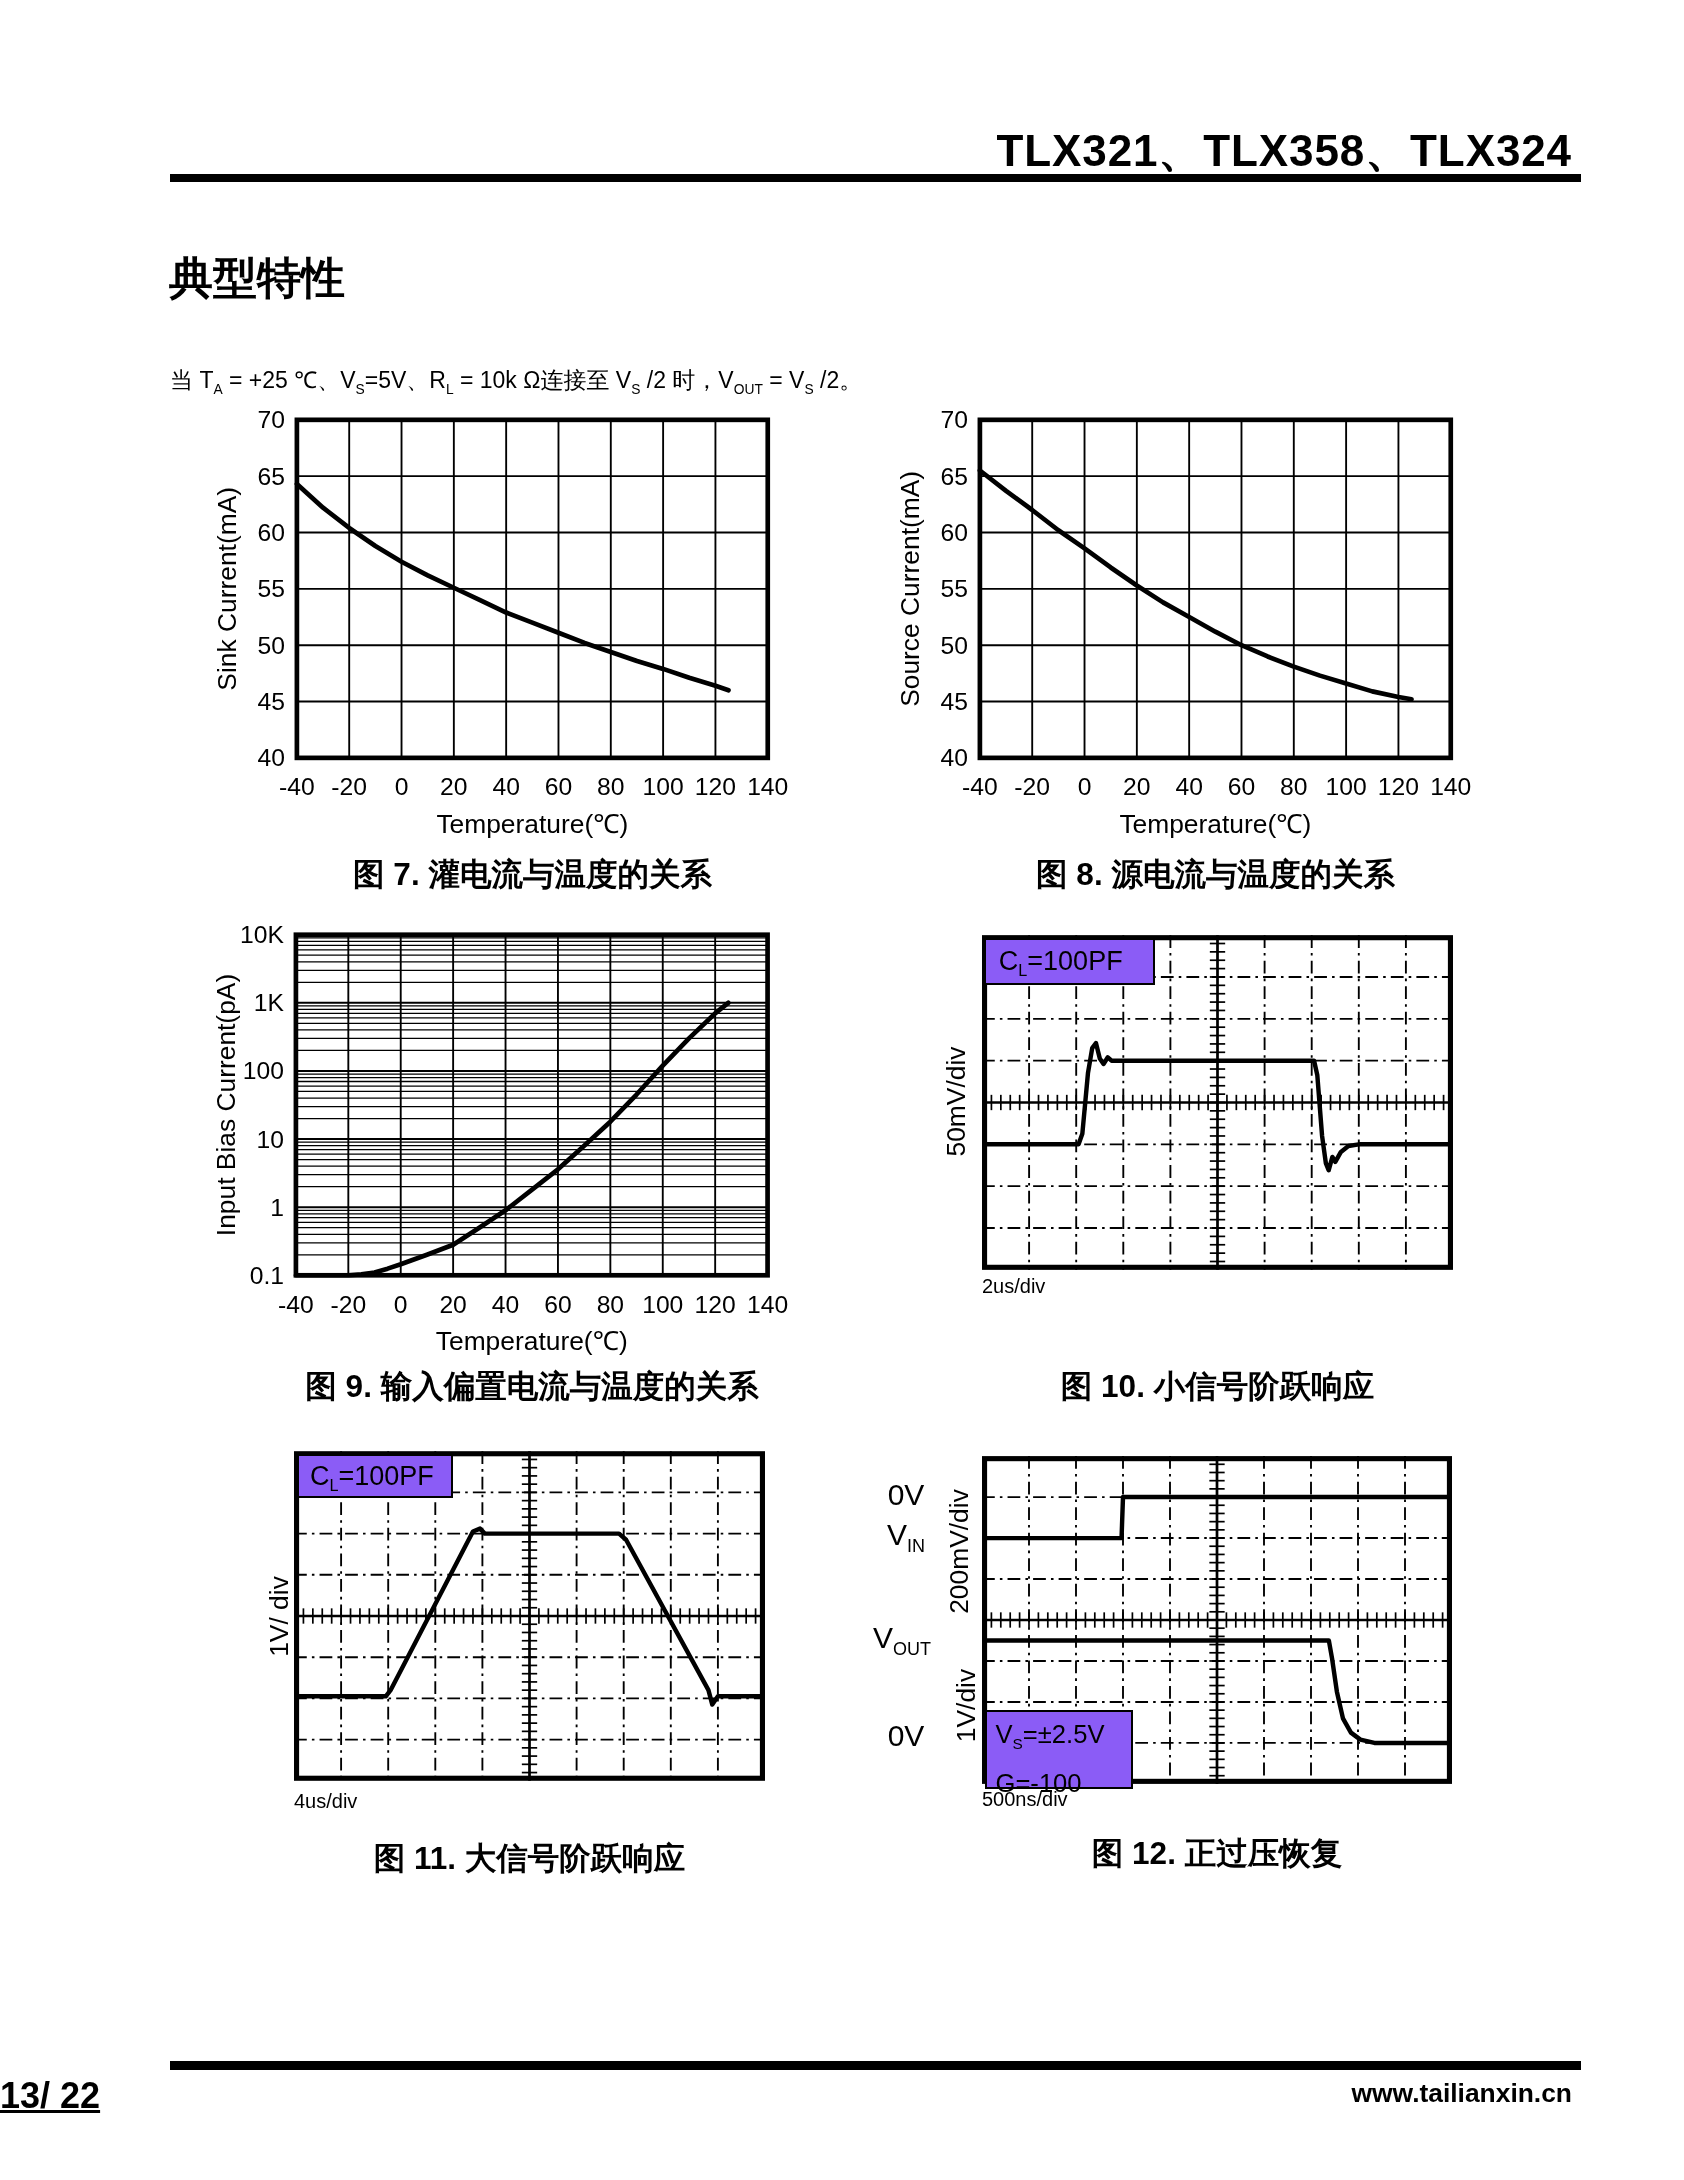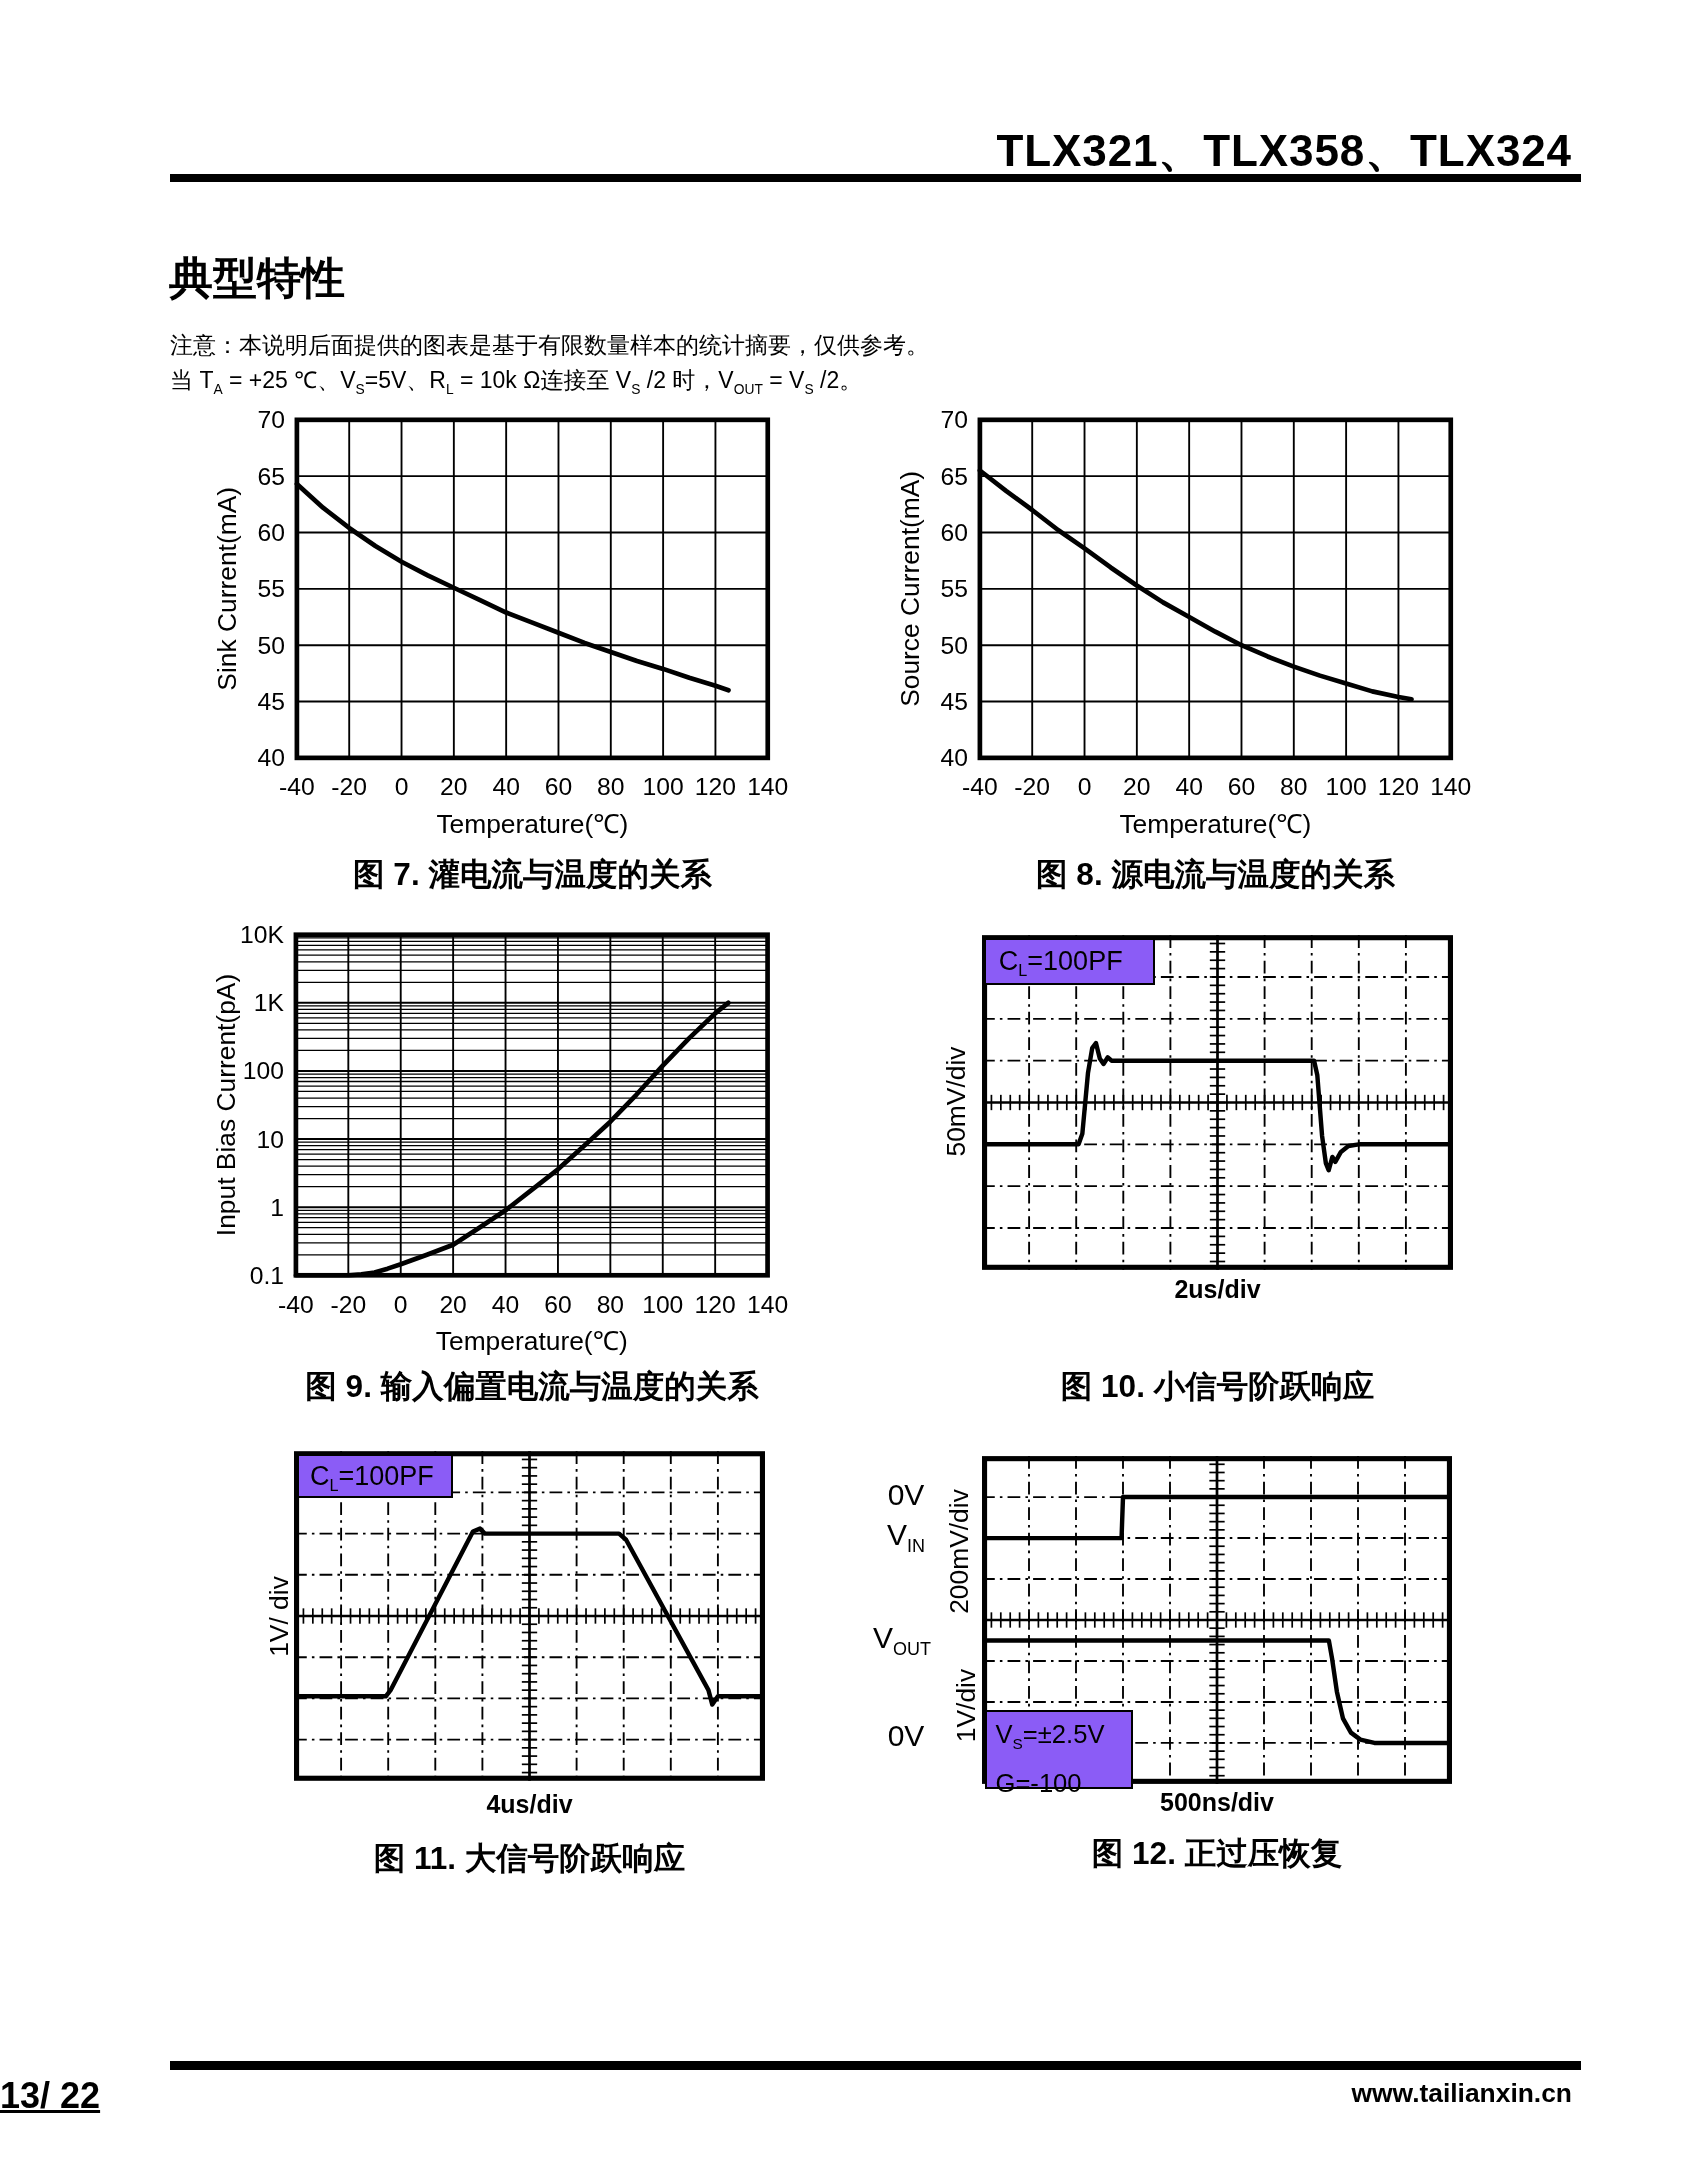--- a/index.html
+++ b/index.html
@@ -10,40 +10,39 @@
   .hdr-rule{top:174px;left:170px;width:1411px;height:7.7px;background:#000;}
   .sec-title{top:249px;left:169px;font-size:44px;font-weight:900;margin:0;}
   .note{left:170px;font-size:23px;}
   .n1{top:330px;}
   .n2{top:363px;}
   sub{font-size:60%;}
   svg.chart{position:absolute;font-family:inherit;}
   .caption{position:absolute;text-align:center;font-weight:700;font-size:31.5px;white-space:nowrap;}
   .rot{position:absolute;width:256px;text-align:center;transform:rotate(-90deg);
        font-size:26.4px;white-space:nowrap;}
-  .divlbl{position:absolute;text-align:center;font-size:25px;font-weight:bold;}
+  .divlbl{position:absolute;font-size:20px;}
   .ann{position:absolute;background:#8b5cf6;border:2.6px solid #000;font-size:27px;z-index:3;}
   .ann1{left:984px;top:938px;width:154px;height:43px;line-height:43px;padding-left:12.8px;}
   .ann2{left:297px;top:1454px;width:141px;height:40px;line-height:40px;padding-left:11px;}
   .ann3{left:985px;top:1710px;width:135px;height:72px;font-size:25.6px;line-height:39px;padding:3.4px 0 0 8.5px;}
   .slbl{position:absolute;font-size:30px;width:94px;text-align:center;white-space:nowrap;}
   .f-rule{top:2061px;left:170px;width:1411px;height:8.5px;background:#000;}
   .f-page{top:2075px;left:0;width:1601px;text-align:left;font-weight:700;font-size:36px;text-decoration:underline;}
   .f-site{top:2078px;right:113px;font-weight:700;font-size:26.4px;}
 </style>
 </head>
 <body>
 
 <div class="page">
 
   <div class="abs hdr-title">TLX321、TLX358、TLX324</div>
   <div class="abs hdr-rule"></div>
 
   <h1 class="abs sec-title">典型特性</h1>
-  <div class="abs note n1">注意：本说明后面提供的图表是基于有限数量样本的统计摘要，仅供参考。</div>
   <div class="abs note n2"><span>当 T</span><sub>A</sub><span> = +25 ℃、V</span><sub>S</sub><span>=5V、R</span><sub>L</sub><span> = 10k Ω连接至 V</span><sub>S</sub><span> /2 时，V</span><sub>OUT</sub><span> = V</span><sub>S</sub><span> /2。</span></div>
 
   <svg class="chart" style="left:216px;top:401px" width="579" height="460" viewBox="0 0 680 540">
       <g stroke="#000">
         <line x1="156.44444444444446" y1="22" x2="156.44444444444446" y2="419" stroke-width="2.2"></line>
         <line x1="217.88888888888889" y1="22" x2="217.88888888888889" y2="419" stroke-width="2.2"></line>
         <line x1="279.3333333333333" y1="22" x2="279.3333333333333" y2="419" stroke-width="2.2"></line>
         <line x1="340.77777777777777" y1="22" x2="340.77777777777777" y2="419" stroke-width="2.2"></line>
         <line x1="402.22222222222223" y1="22" x2="402.22222222222223" y2="419" stroke-width="2.2"></line>
         <line x1="463.66666666666663" y1="22" x2="463.66666666666663" y2="419" stroke-width="2.2"></line>

